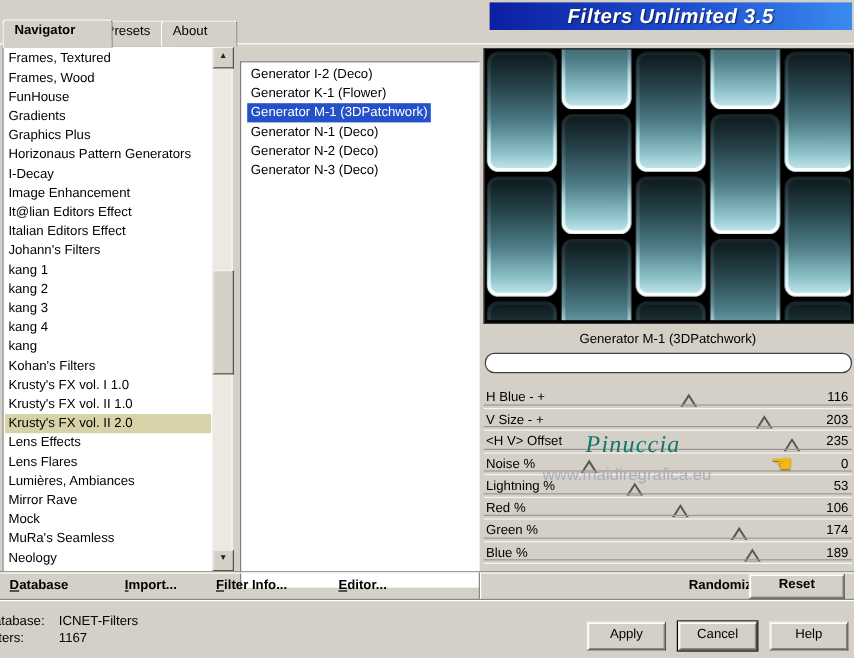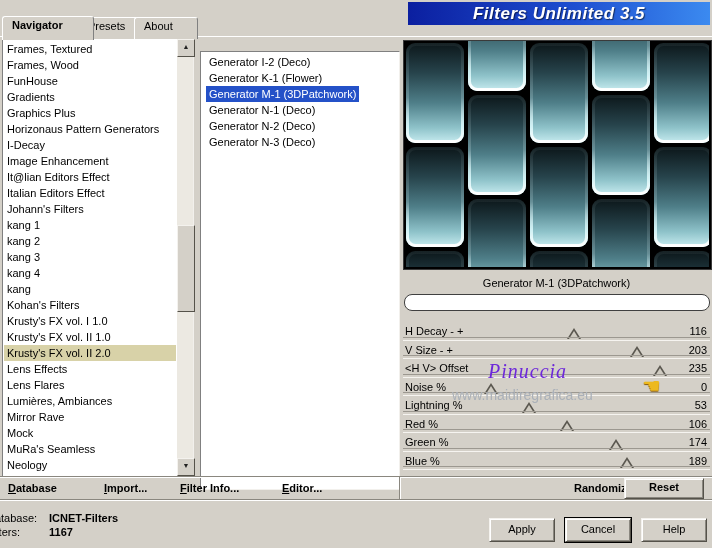--- a/index.html
+++ b/index.html
@@ -57,42 +57,42 @@
   .svalue{position:absolute;right:3px;top:3px;text-align:right;}
   .strip{position:absolute;left:88px;right:36px;top:0;height:100%;}
   .thumb{position:absolute;bottom:2px;width:14px;height:11px;transform:translateX(-50%);}
   .t-outer{position:absolute;left:0;bottom:0;width:0;height:0;
     border-left:7px solid transparent;border-right:7px solid transparent;border-bottom:11px solid #5a574f;}
   .t-inner{position:absolute;left:2px;bottom:0;width:0;height:0;
     border-left:5px solid transparent;border-right:5px solid transparent;border-bottom:8px solid #cfcbc1;}
 
   
   .wm1{position:absolute;left:488px;top:360px;font-family:"Liberation Serif",serif;font-style:italic;
-    font-size:20px;color:#6d28d9;letter-spacing:1px;z-index:5;}
+    font-size:20px;color:#0f766e;letter-spacing:1px;z-index:5;}
   .wm2{position:absolute;left:452px;top:387px;font-size:14px;color:#aab0b8;z-index:5;}
   .hand{position:absolute;left:642px;top:374px;font-size:21px;color:#edb91f;
     text-shadow:0 1px 1px #8a5a00;z-index:6;}
 
   
   .groove-h{position:absolute;height:0;border-top:1px solid #8a877f;border-bottom:1px solid #fff;}
   .groove-v{position:absolute;width:0;border-left:1px solid #8a877f;border-right:1px solid #fff;}
 
   
   .tool{position:absolute;top:482px;font-weight:bold;cursor:default;}
   .tool .u{text-decoration:underline;}
   .reset-btn{position:absolute;left:624px;top:478px;width:78px;height:19px;background:#d4d0c8;
     border:1px solid;border-color:#f4f2ee #55524a #55524a #f4f2ee;
     box-shadow:inset 1px 1px 0 #fff,inset -1px -1px 0 #8a877f;
     text-align:center;line-height:17px;font-weight:bold;}
 
   
   .statusbox{position:absolute;left:-13px;top:511px;}
   .strow{height:14px;line-height:14px;}
   .st-label{display:inline-block;width:62px;}
-  .st-val{font-weight:bold;}
+  .st-val{font-weight:normal;}
 
   
   .btn{position:absolute;top:518px;width:64px;height:22px;background:#d4d0c8;
     border:1px solid;border-color:#f4f2ee #55524a #55524a #f4f2ee;
     box-shadow:inset 1px 1px 0 #fff,inset -1px -1px 0 #8a877f;
     text-align:center;line-height:20px;}
   .btn.default{box-shadow:0 0 0 1px #000,inset 1px 1px 0 #fff,inset -1px -1px 0 #8a877f;}
 </style>
 </head>
 <body>
@@ -184,21 +184,21 @@
         </pattern>
       </defs>
       <rect width="305" height="226" fill="url(#fuPat)"></rect>
     </svg>
   </div>
   <div class="caption">Generator M-1 (3DPatchwork)</div>
   <div class="progress"></div>
 
   <div class="sliders">
     <div class="srow">
-      <span class="slabel">H Decay - +</span>
+      <span class="slabel">H Blue - +</span>
       <span class="strip">
         <span class="thumb" style="left: 45.4902%;">
             <span class="t-outer"></span>
             <span class="t-inner"></span>
           </span>
       </span>
       <span class="svalue">116</span>
     </div>
     <div class="srow">
       <span class="slabel">V Size - +</span>

